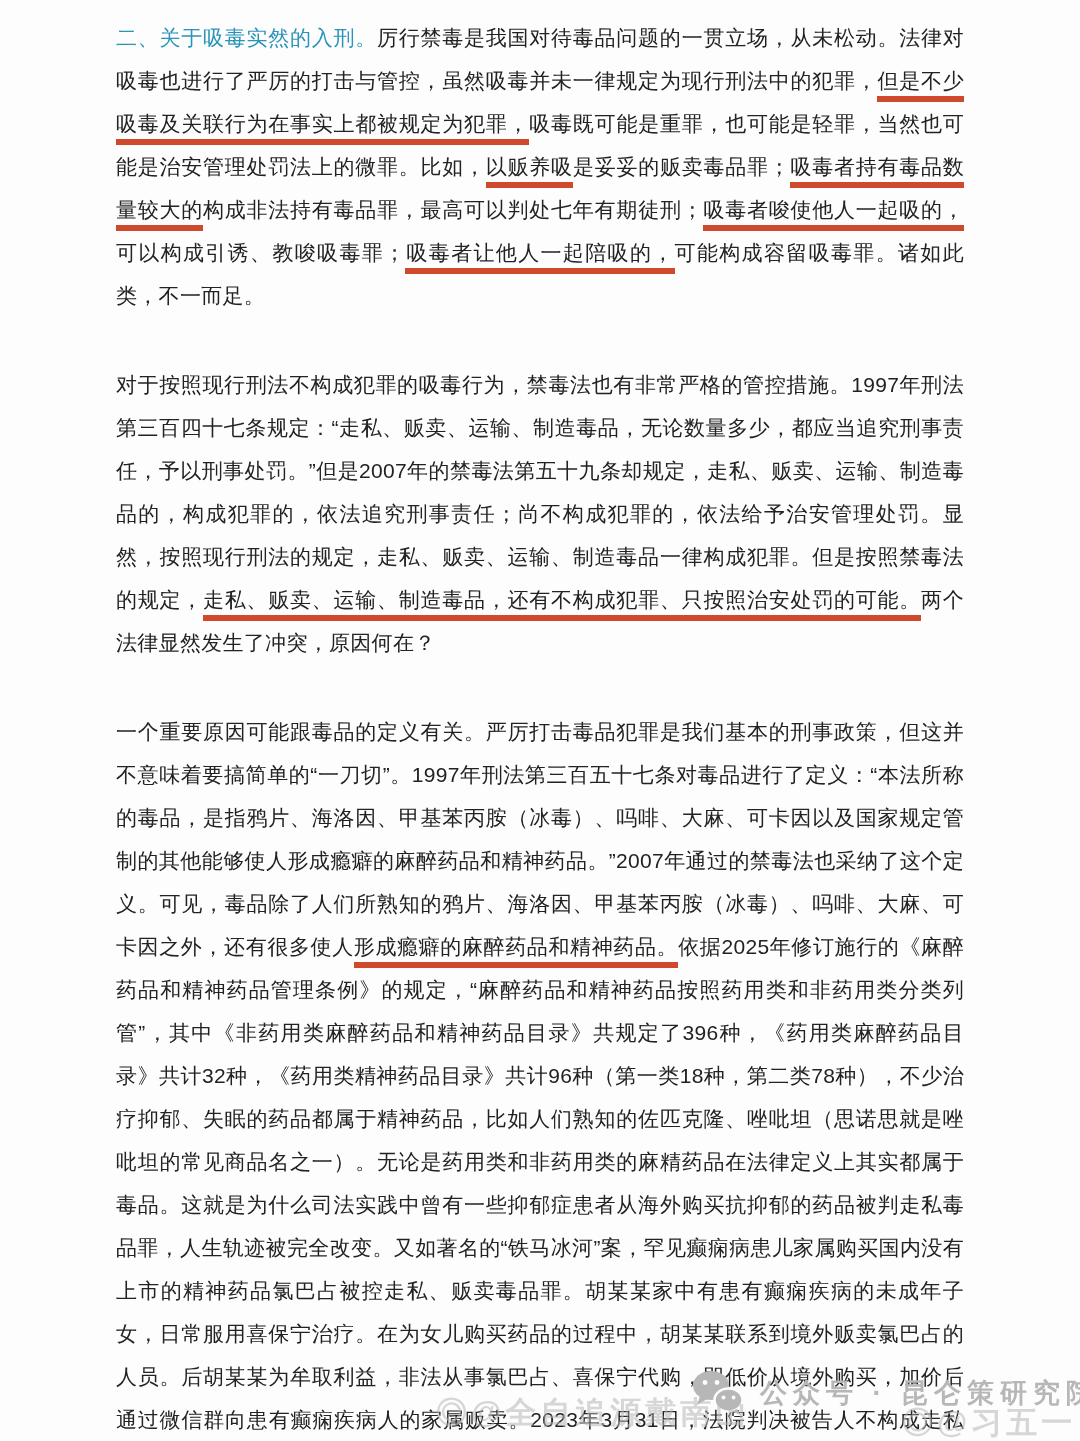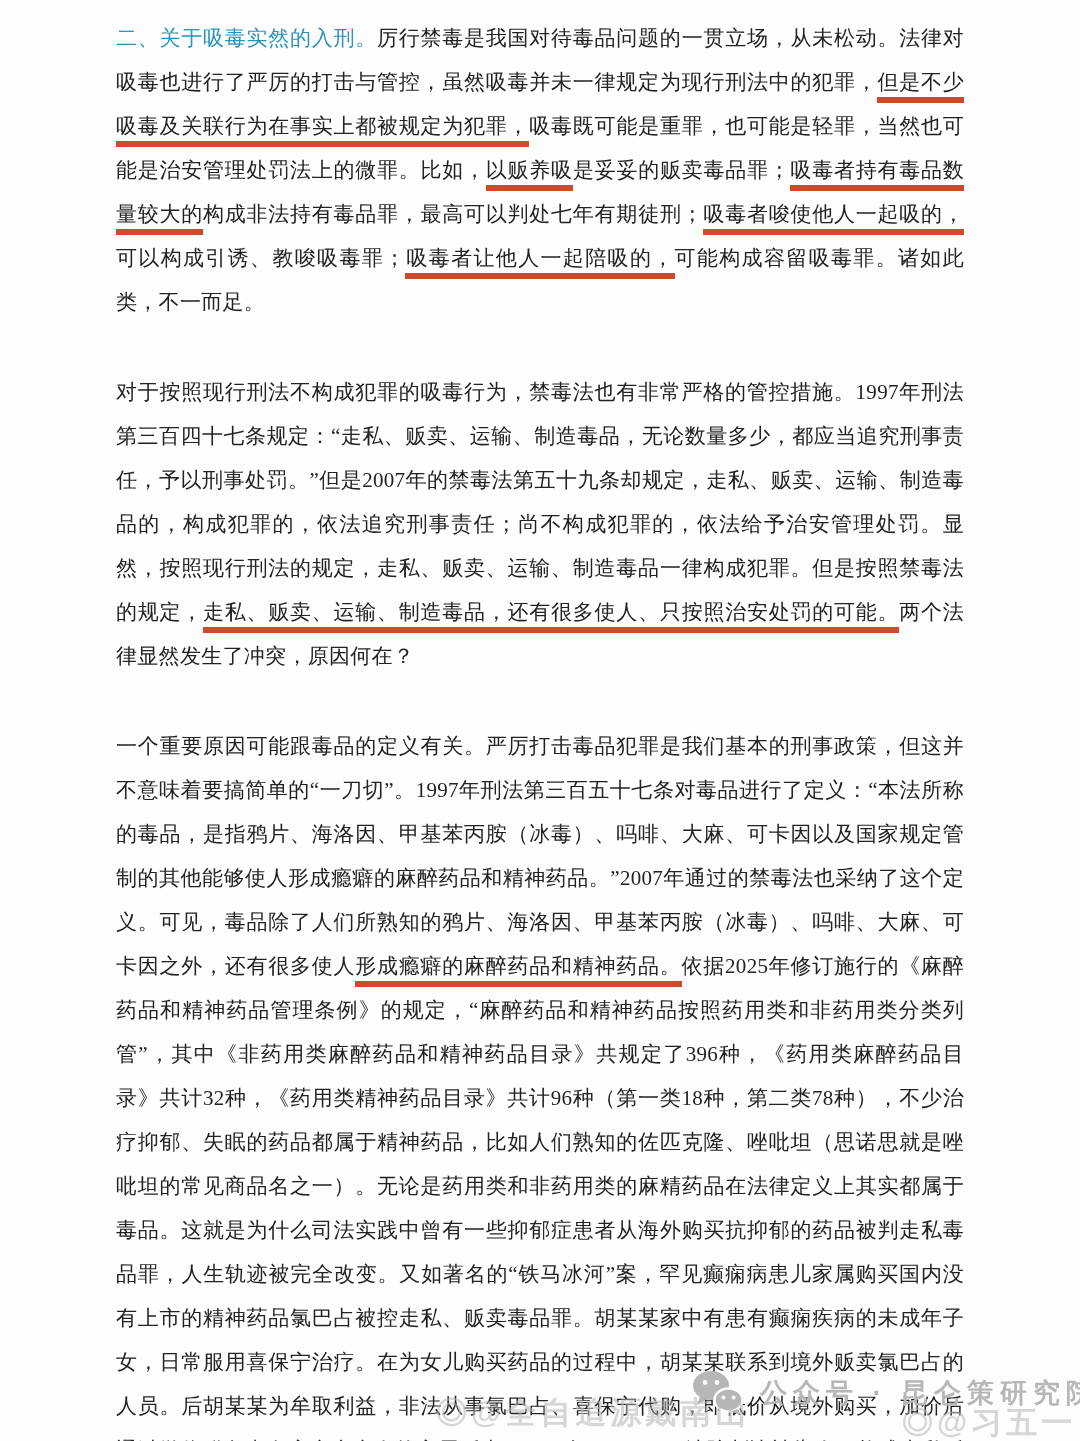--- a/index.html
+++ b/index.html
@@ -26,21 +26,21 @@
     letter-spacing: 0.3px;
   }
   .article p {
     margin: 0 0 46px 0;
   }
   .article p:last-child { margin-bottom: 0; }
   .seg-heading {
     color: var(--head, #2a93ba);
     font-weight: 400;
   }
-  .seg-normal { font-weight: 500; font-family: Liberation Serif, serif; }
+  .seg-normal { font-weight: 500; }
   .seg-underline {
     font-weight: 500;
     border-bottom: 6px solid var(--ul, #cf4a2d);
     padding-bottom: 4px;
   }
   .wm-wechat {
     position: absolute;
     left: 692px;
     top: 1370px;
     display: flex;
@@ -63,21 +63,21 @@
   }
   .wm-stamp-left { left: 436px; top: 1392px; }
   .wm-stamp-right { left: 902px; top: 1402px; }
   .wechat-icon-svg { display: block; }
 </style>
 </head>
 <body style="--bg: #fdfdfd; --fg: #222222; --head: #2a93ba; --ul: #cf4a2d; --wm: #b7b7b7;">
 
 <main class="article" id="article-body">
     <p><span class="seg-heading">二、关于吸毒实然的入刑。</span><span class="seg-normal">厉行禁毒是我国对待毒品问题的一贯立场，从未松动。法律对吸毒也进行了严厉的打击与管控，虽然吸毒并未一律规定为现行刑法中的犯罪，</span><span class="seg-underline">但是不少吸毒及关联行为在事实上都被规定为犯罪，</span><span class="seg-normal">吸毒既可能是重罪，也可能是轻罪，当然也可能是治安管理处罚法上的微罪。比如，</span><span class="seg-underline">以贩养吸</span><span class="seg-normal">是妥妥的贩卖毒品罪；</span><span class="seg-underline">吸毒者持有毒品数量较大的</span><span class="seg-normal">构成非法持有毒品罪，最高可以判处七年有期徒刑；</span><span class="seg-underline">吸毒者唆使他人一起吸的，</span><span class="seg-normal">可以构成引诱、教唆吸毒罪；</span><span class="seg-underline">吸毒者让他人一起陪吸的，</span><span class="seg-normal">可能构成容留吸毒罪。诸如此类，不一而足。</span></p>
-    <p><span class="seg-normal">对于按照现行刑法不构成犯罪的吸毒行为，禁毒法也有非常严格的管控措施。1997年刑法第三百四十七条规定：“走私、贩卖、运输、制造毒品，无论数量多少，都应当追究刑事责任，予以刑事处罚。”但是2007年的禁毒法第五十九条却规定，走私、贩卖、运输、制造毒品的，构成犯罪的，依法追究刑事责任；尚不构成犯罪的，依法给予治安管理处罚。显然，按照现行刑法的规定，走私、贩卖、运输、制造毒品一律构成犯罪。但是按照禁毒法的规定，</span><span class="seg-underline">走私、贩卖、运输、制造毒品，还有很多使人、只按照治安处罚的可能。</span><span class="seg-normal">两个法律显然发生了冲突，原因何在？</span></p>
+    <p><span class="seg-normal">对于按照现行刑法不构成犯罪的吸毒行为，禁毒法也有非常严格的管控措施。1997年刑法第三百四十七条规定：“走私、贩卖、运输、制造毒品，无论数量多少，都应当追究刑事责任，予以刑事处罚。”但是2007年的禁毒法第五十九条却规定，走私、贩卖、运输、制造毒品的，构成犯罪的，依法追究刑事责任；尚不构成犯罪的，依法给予治安管理处罚。显然，按照现行刑法的规定，走私、贩卖、运输、制造毒品一律构成犯罪。但是按照禁毒法的规定，</span><span class="seg-underline">走私、贩卖、运输、制造毒品，还有不构成犯罪、只按照治安处罚的可能。</span><span class="seg-normal">两个法律显然发生了冲突，原因何在？</span></p>
     <p><span class="seg-normal">一个重要原因可能跟毒品的定义有关。严厉打击毒品犯罪是我们基本的刑事政策，但这并不意味着要搞简单的“一刀切”。1997年刑法第三百五十七条对毒品进行了定义：“本法所称的毒品，是指鸦片、海洛因、甲基苯丙胺（冰毒）、吗啡、大麻、可卡因以及国家规定管制的其他能够使人形成瘾癖的麻醉药品和精神药品。”2007年通过的禁毒法也采纳了这个定义。可见，毒品除了人们所熟知的鸦片、海洛因、甲基苯丙胺（冰毒）、吗啡、大麻、可卡因之外，还有很多使人</span><span class="seg-underline">形成瘾癖的麻醉药品和精神药品。</span><span class="seg-normal">依据2025年修订施行的《麻醉药品和精神药品管理条例》的规定，“麻醉药品和精神药品按照药用类和非药用类分类列管”，其中《非药用类麻醉药品和精神药品目录》共规定了396种，《药用类麻醉药品目录》共计32种，《药用类精神药品目录》共计96种（第一类18种，第二类78种），不少治疗抑郁、失眠的药品都属于精神药品，比如人们熟知的佐匹克隆、唑吡坦（思诺思就是唑吡坦的常见商品名之一）。无论是药用类和非药用类的麻精药品在法律定义上其实都属于毒品。这就是为什么司法实践中曾有一些抑郁症患者从海外购买抗抑郁的药品被判走私毒品罪，人生轨迹被完全改变。又如著名的“铁马冰河”案，罕见癫痫病患儿家属购买国内没有上市的精神药品氯巴占被控走私、贩卖毒品罪。胡某某家中有患有癫痫疾病的未成年子女，日常服用喜保宁治疗。在为女儿购买药品的过程中，胡某某联系到境外贩卖氯巴占的人员。后胡某某为牟取利益，非法从事氯巴占、喜保宁代购，即低价从境外购买，加价后通过微信群向患有癫痫疾病人的家属贩卖。2023年3月31日，法院判决被告人不构成走私贩卖毒品罪，构成非法经营罪，但考虑到情节和社会危害，判处免予刑事处罚。</span></p>
   </main>
 
 <div class="wm-wechat">
   <span>
     <svg class="wechat-icon-svg" width="52" height="46" viewBox="0 0 52 46" aria-hidden="true">
       <g fill="#b7b7b7">
         <ellipse cx="19" cy="15.5" rx="18" ry="14.5"></ellipse>
         <path d="M8 26 L5 35 L15 29 Z"></path>
       </g>

